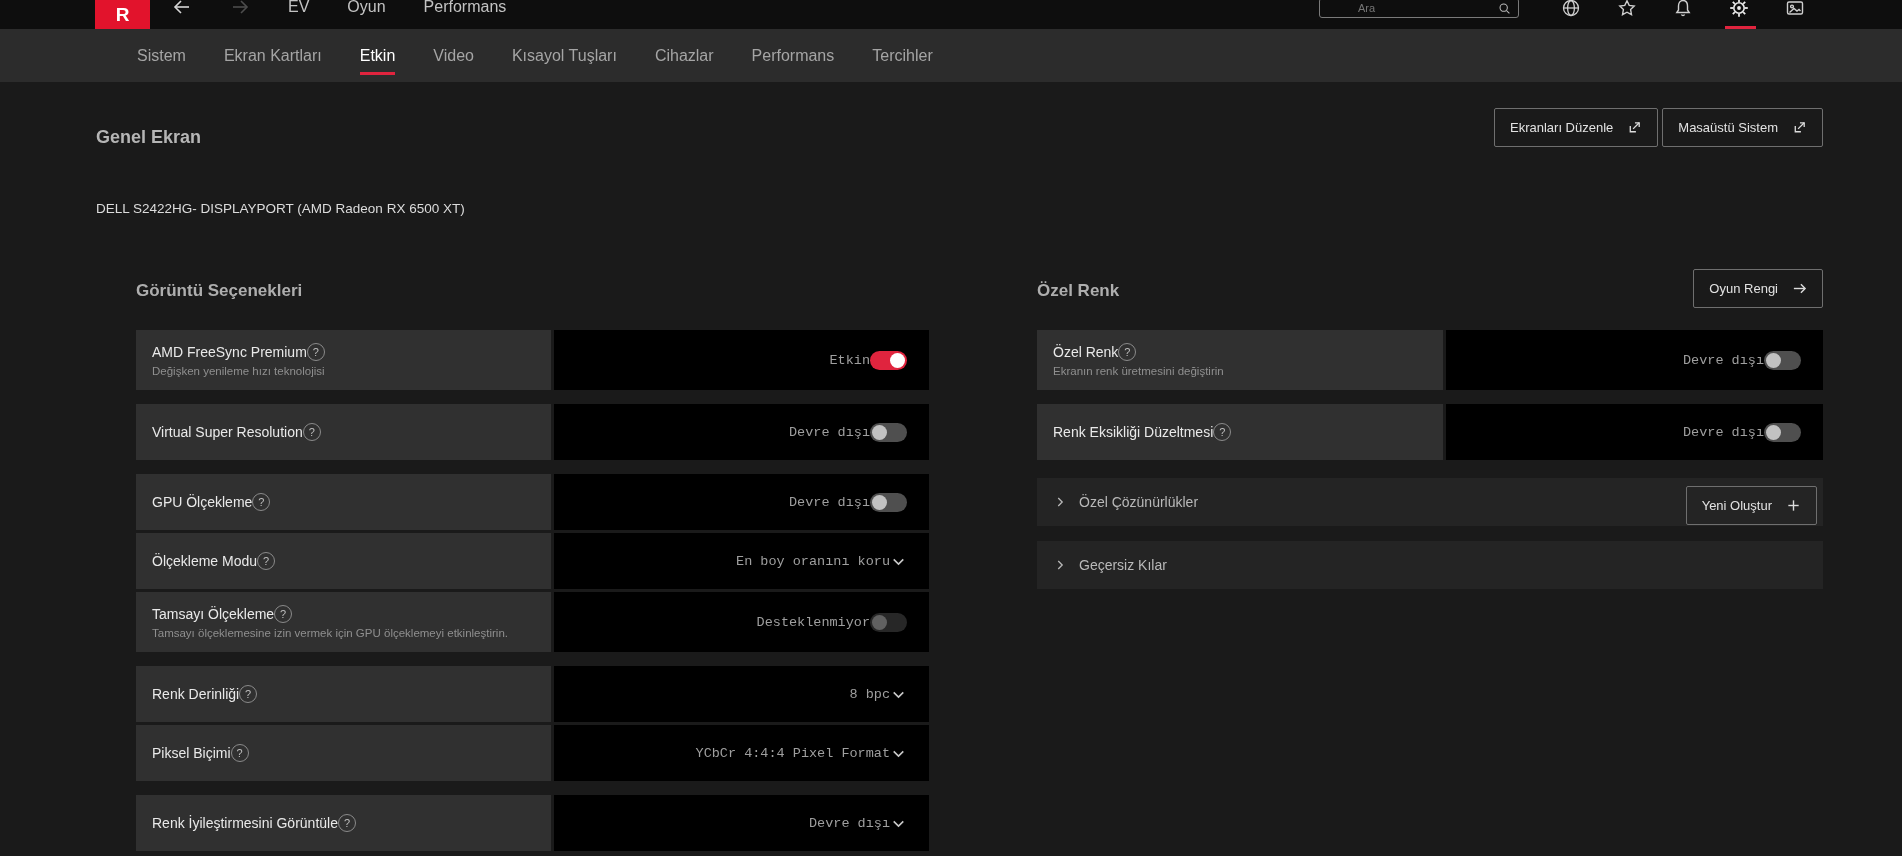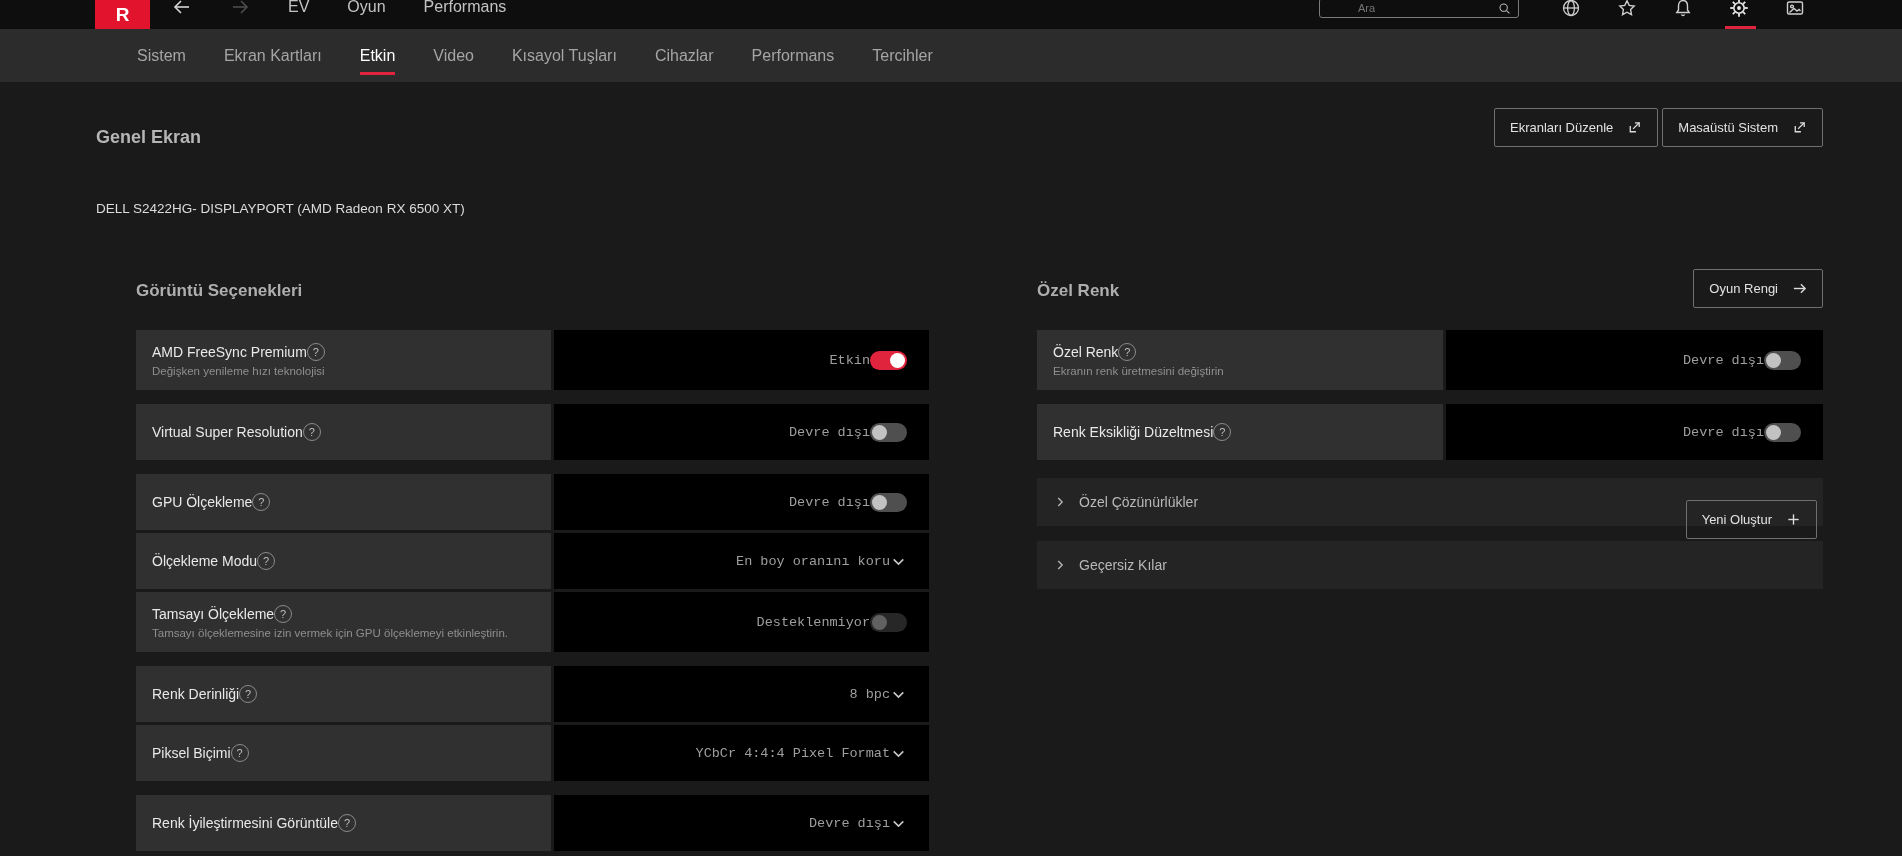--- a/index.html
+++ b/index.html
@@ -64,21 +64,21 @@
   .toggle .knob{ position:absolute; top:2px; left:2px; width:15px; height:15px; border-radius:50%; background:#c2c2c2; }
   .toggle.on{ background:var(--accent); }
   .toggle.on .knob{ left:auto; right:2px; background:#fff; }
   .toggle.dim{ opacity:.5; }
   .chev{ width:17px; height:17px; flex:none; display:block; }
 
   
   .expander{ height:48px; background:#242424; display:flex; align-items:center; padding-left:16px; position:relative; cursor:pointer; }
   .chev-right{ width:14px; height:14px; flex:none; display:block; }
   .exp-label{ font-size:14px; color:#b9b9b9; margin-left:12px; white-space:nowrap; }
-  .expander .btn{ position:absolute; right:6px; top:22px;text-align:right; }
+  .expander .btn{ position:absolute; right:6px; top:8px;text-align:right; }
 </style>
 </head>
 <body>
 
 <div class="app">
 
   <header class="topbar">
     <div class="logo">
       <span>R</span>
     </div>

